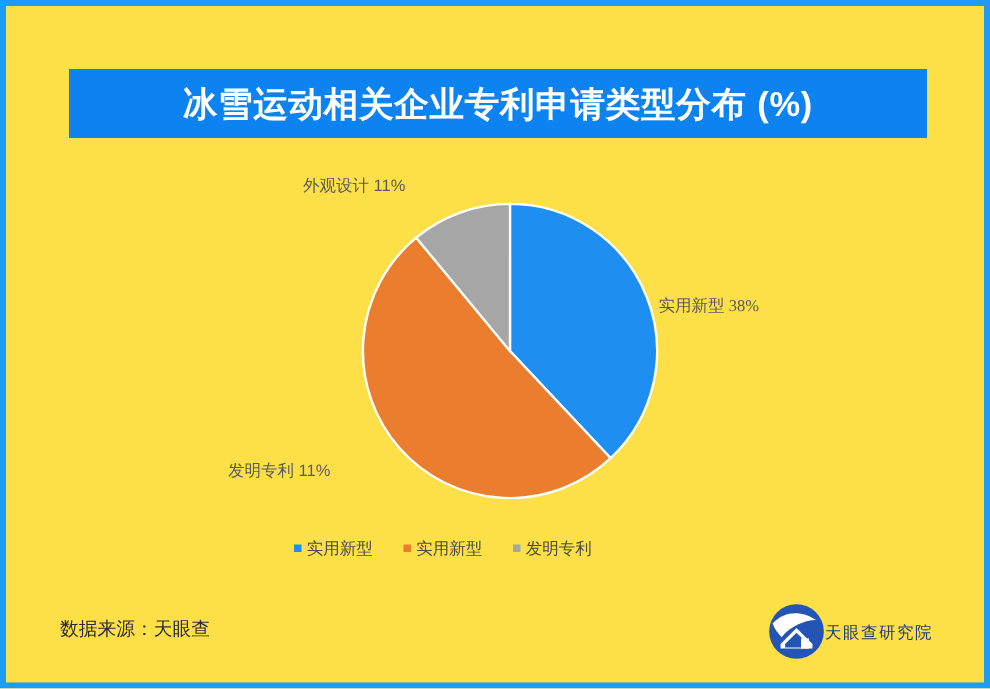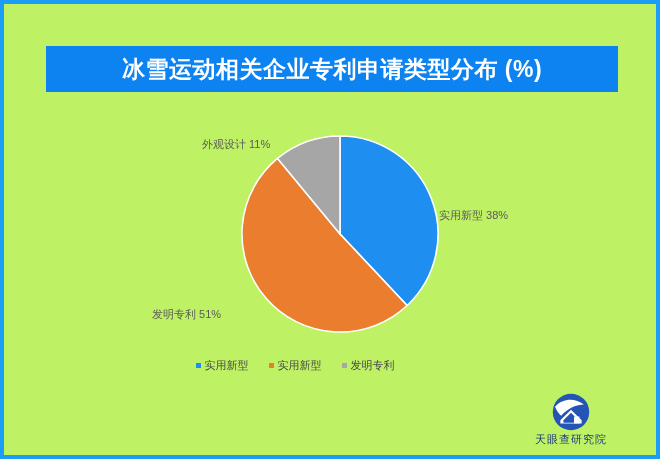--- a/index.html
+++ b/index.html
@@ -8,21 +8,21 @@
     padding: 0;
     background: #ffffff;
   }
   body {
     font-family: "Liberation Sans", "DejaVu Sans", sans-serif;
   }
   #infographic {
     position: relative;
     width: 660px;
     height: 459px;
-    background: #bef264;
+    background: #fde047;
     box-sizing: border-box;
     border: 4px solid #1b9cf5;
     overflow: hidden;
   }
 
   
   #title-banner {
     position: absolute;
     left: 42px;
     top: 42px;
@@ -64,22 +64,22 @@
     overflow: visible;
   }
 
   .slice-label {
     position: absolute;
     font-size: 11px;
     color: #5a5a5a;
     white-space: nowrap;
     line-height: 1.2;
   }
-  #label-design  { left: 198px; top: 38px; }
-  #label-utility { left: 435px; top: 109px; }
+  #label-design  { left: 198px; top: 18px; }
+  #label-utility { left: 435px; top: 98px; font-family: Liberation Serif, serif; }
   #label-invention { left: 148px; top: 208px; }
 
   
   #legend {
     position: absolute;
     left: 0;
     top: 258px;
     width: 582px;
     display: flex;
     align-items: center;
@@ -112,21 +112,21 @@
     color: #2b2b2b;
     white-space: nowrap;
   }
   #brand {
     position: absolute;
     right: 26px;
     top: 389px;
     width: 118px;
     height: 56px;
     display: flex;
-    flex-direction: column;
+    flex-direction: row;
     align-items: center;
     justify-content: flex-start;
   }
   #brand-mark {
     width: 38px;
     height: 38px;
     display: block;
   }
   #brand-name {
     margin-top: 1px;
@@ -152,38 +152,39 @@
         <g id="pie-slices">
             <path d="M 0 0 L 0.000 -100.000 A 100 100 0 0 1 68.455 72.897 Z" fill="#1f8ef1" stroke="#ffffff" stroke-width="1.6"></path>
             <path d="M 0 0 L 68.455 72.897 A 100 100 0 1 1 -63.742 -77.051 Z" fill="#eb7e2e" stroke="#ffffff" stroke-width="1.6"></path>
             <path d="M 0 0 L -63.742 -77.051 A 100 100 0 0 1 -0.000 -100.000 Z" fill="#a6a6a6" stroke="#ffffff" stroke-width="1.6"></path>
           </g>
       </svg>
     </div>
 
     <div class="slice-label" id="label-design">外观设计 11%</div>
     <div class="slice-label" id="label-utility">实用新型 38%</div>
-    <div class="slice-label" id="label-invention">发明专利 51%</div>
+    <div class="slice-label" id="label-invention">发明专利 11%</div>
 
     <div id="legend">
       <div class="legend-item">
         <span class="legend-swatch" style="background: rgb(31, 142, 241);"></span>
         <span class="legend-label">实用新型</span>
       </div>
       <div class="legend-item">
         <span class="legend-swatch" style="background: rgb(235, 126, 46);"></span>
         <span class="legend-label">实用新型</span>
       </div>
       <div class="legend-item">
         <span class="legend-swatch" style="background: rgb(166, 166, 166);"></span>
         <span class="legend-label">发明专利</span>
       </div>
     </div>
   </div>
 
+  <div id="source-note">数据来源：天眼查</div>
 
   <div id="brand">
     <svg id="brand-mark" viewBox="0 0 100 100">
       <circle cx="50" cy="50" r="48" fill="#2455b5"></circle>
       <path d="M8 36 C30 12, 62 14, 84 30 C66 30, 40 40, 24 60 C18 54, 11 45, 8 36 Z" fill="#ffffff"></path>
       <path d="M50 44 L78 72 L78 80 L22 80 L22 72 Z" fill="#ffffff"></path>
       <path d="M50 52 L70 72 L70 78 L30 78 L30 72 Z" fill="#2455b5"></path>
       <rect x="58" y="62" width="14" height="18" fill="#ffffff"></rect>
     </svg>
     <div id="brand-name">天眼查研究院</div>

